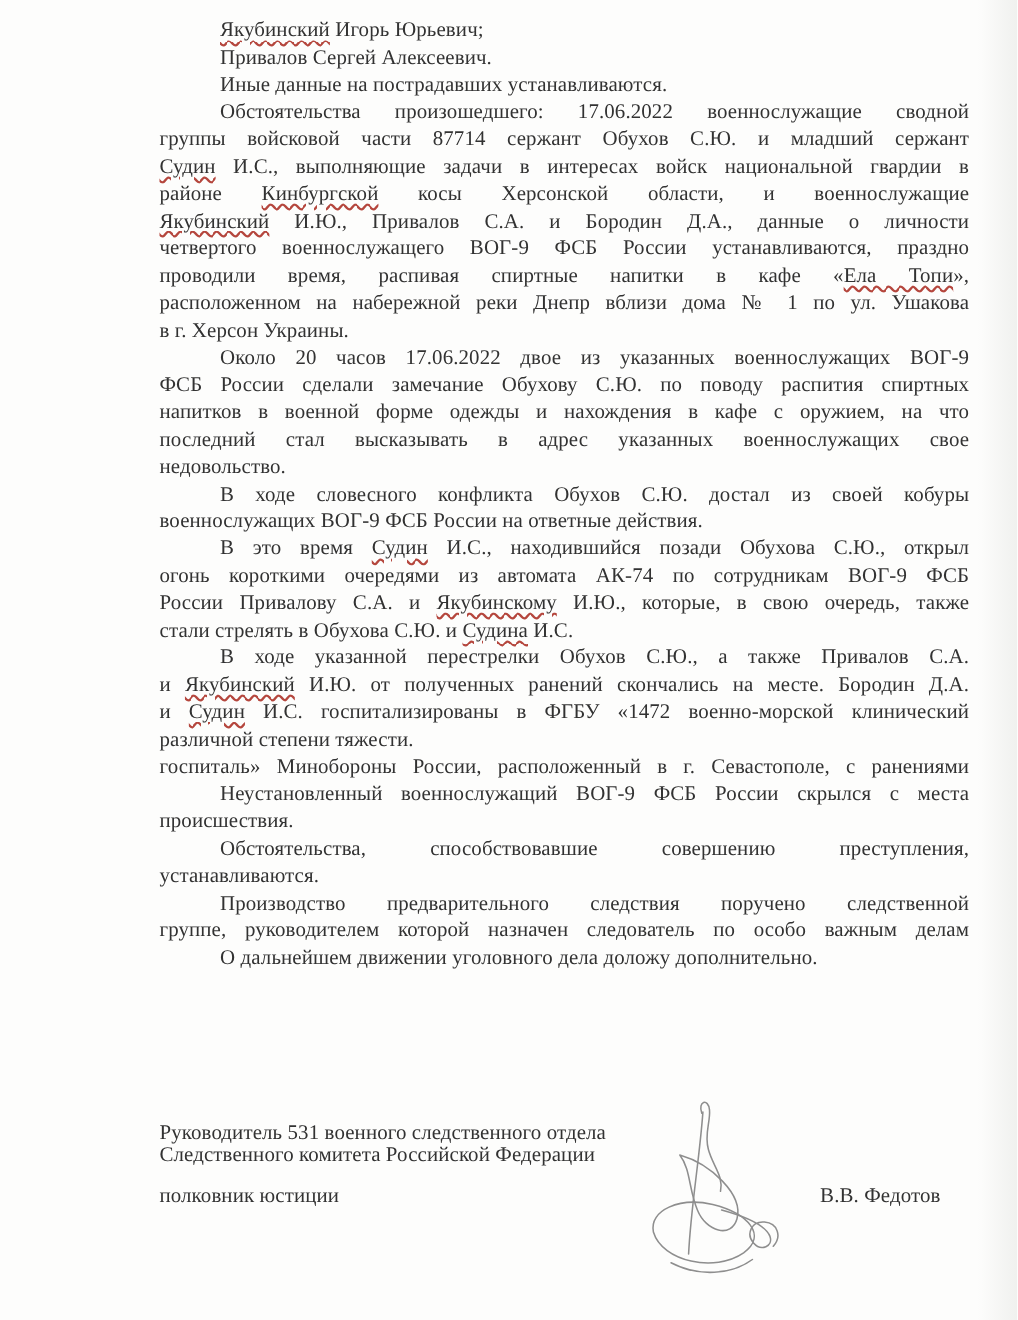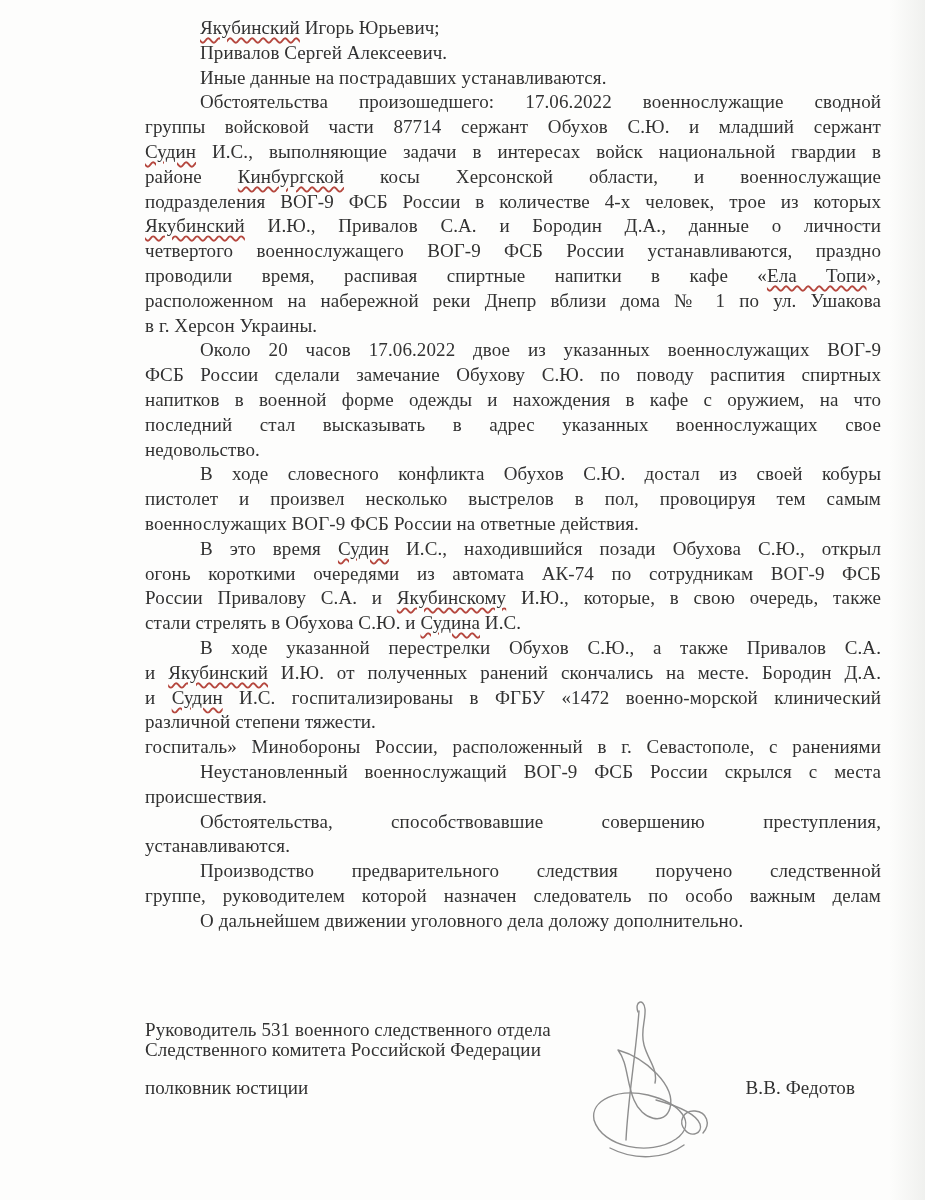--- a/index.html
+++ b/index.html
@@ -96,37 +96,35 @@
         <div class="line last indent"><span class="seg">Привалов Сергей Алексеевич.</span></div>
       </div>
       <div>
         <div class="line last indent"><span class="seg">Иные данные на пострадавших устанавливаются.</span></div>
       </div>
       <div>
         <div class="line indent"><span class="seg">Обстоятельства произошедшего: 17.06.2022 военнослужащие сводной</span></div>
         <div class="line"><span class="seg">группы войсковой части 87714 сержант Обухов С.Ю. и младший сержант</span></div>
         <div class="line"><span class="miss">Судин</span><span class="seg"> И.С., выполняющие задачи в интересах войск национальной гвардии в</span></div>
         <div class="line"><span class="seg">районе </span><span class="miss">Кинбургской</span><span class="seg"> косы Херсонской области, и военнослужащие</span></div>
-        <div class="line"><span class="seg">подразделения ВОГ-9 ФСБ России в количестве 4-х человек, трое из которых</span></div>
         <div class="line"><span class="miss">Якубинский</span><span class="seg"> И.Ю., Привалов С.А. и Бородин Д.А., данные о личности</span></div>
         <div class="line"><span class="seg">четвертого военнослужащего ВОГ-9 ФСБ России устанавливаются, праздно</span></div>
         <div class="line"><span class="seg">проводили время, распивая спиртные напитки в кафе «</span><span class="miss">Ела Топи</span><span class="seg">»,</span></div>
         <div class="line"><span class="seg">расположенном на набережной реки Днепр вблизи дома № 1 по ул. Ушакова</span></div>
         <div class="line last"><span class="seg">в г. Херсон Украины.</span></div>
       </div>
       <div>
         <div class="line indent"><span class="seg">Около 20 часов 17.06.2022 двое из указанных военнослужащих ВОГ-9</span></div>
         <div class="line"><span class="seg">ФСБ России сделали замечание Обухову С.Ю. по поводу распития спиртных</span></div>
         <div class="line"><span class="seg">напитков в военной форме одежды и нахождения в кафе с оружием, на что</span></div>
         <div class="line"><span class="seg">последний стал высказывать в адрес указанных военнослужащих свое</span></div>
         <div class="line last"><span class="seg">недовольство.</span></div>
       </div>
       <div>
         <div class="line indent"><span class="seg">В ходе словесного конфликта Обухов С.Ю. достал из своей кобуры</span></div>
-        <div class="line"><span class="seg">пистолет и произвел несколько выстрелов в пол, провоцируя тем самым</span></div>
         <div class="line last"><span class="seg">военнослужащих ВОГ-9 ФСБ России на ответные действия.</span></div>
       </div>
       <div>
         <div class="line indent"><span class="seg">В это время </span><span class="miss">Судин</span><span class="seg"> И.С., находившийся позади Обухова С.Ю., открыл</span></div>
         <div class="line"><span class="seg">огонь короткими очередями из автомата АК-74 по сотрудникам ВОГ-9 ФСБ</span></div>
         <div class="line"><span class="seg">России Привалову С.А. и </span><span class="miss">Якубинскому</span><span class="seg"> И.Ю., которые, в свою очередь, также</span></div>
         <div class="line last"><span class="seg">стали стрелять в Обухова С.Ю. и </span><span class="miss">Судина</span><span class="seg"> И.С.</span></div>
       </div>
       <div>
         <div class="line indent"><span class="seg">В ходе указанной перестрелки Обухов С.Ю., а также Привалов С.А.</span></div>

